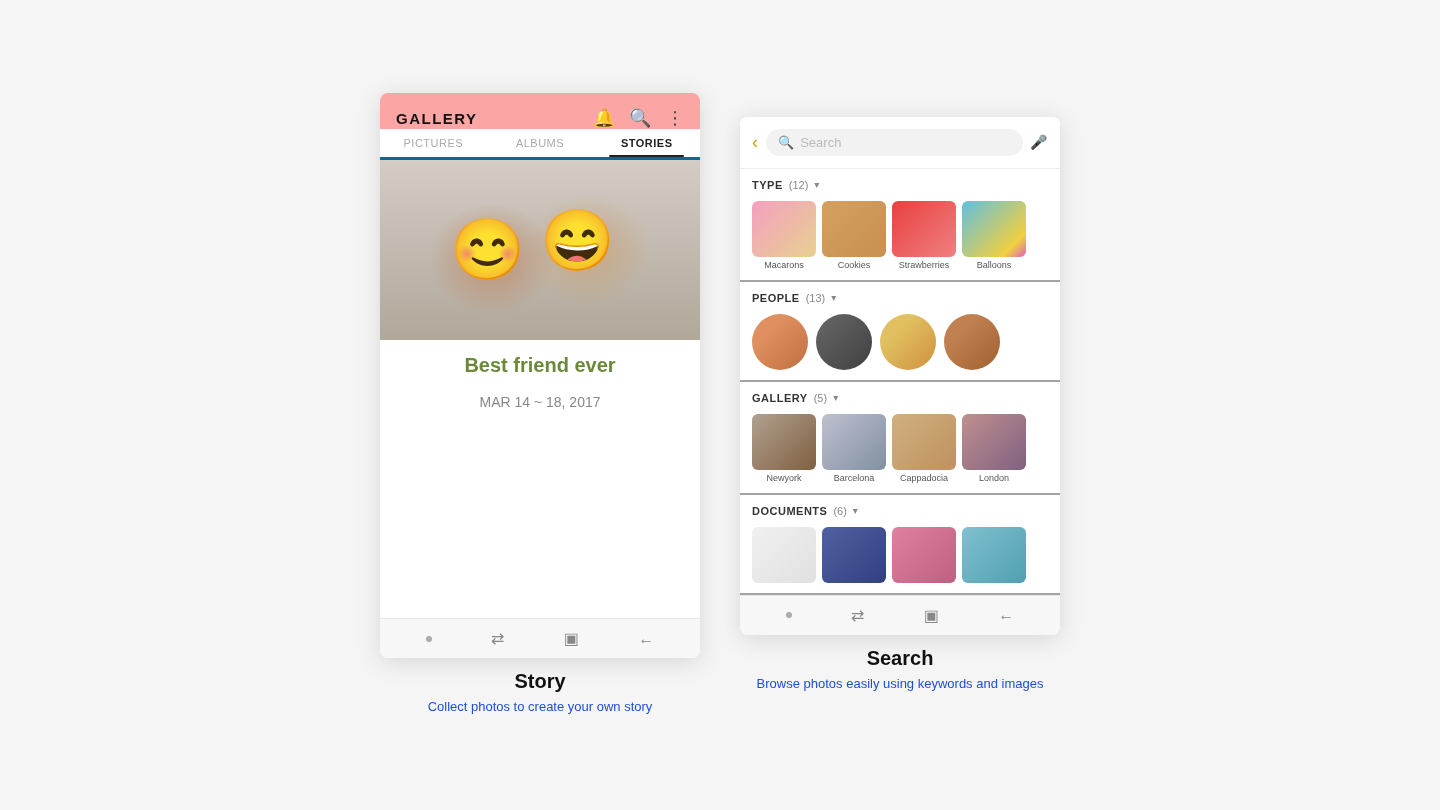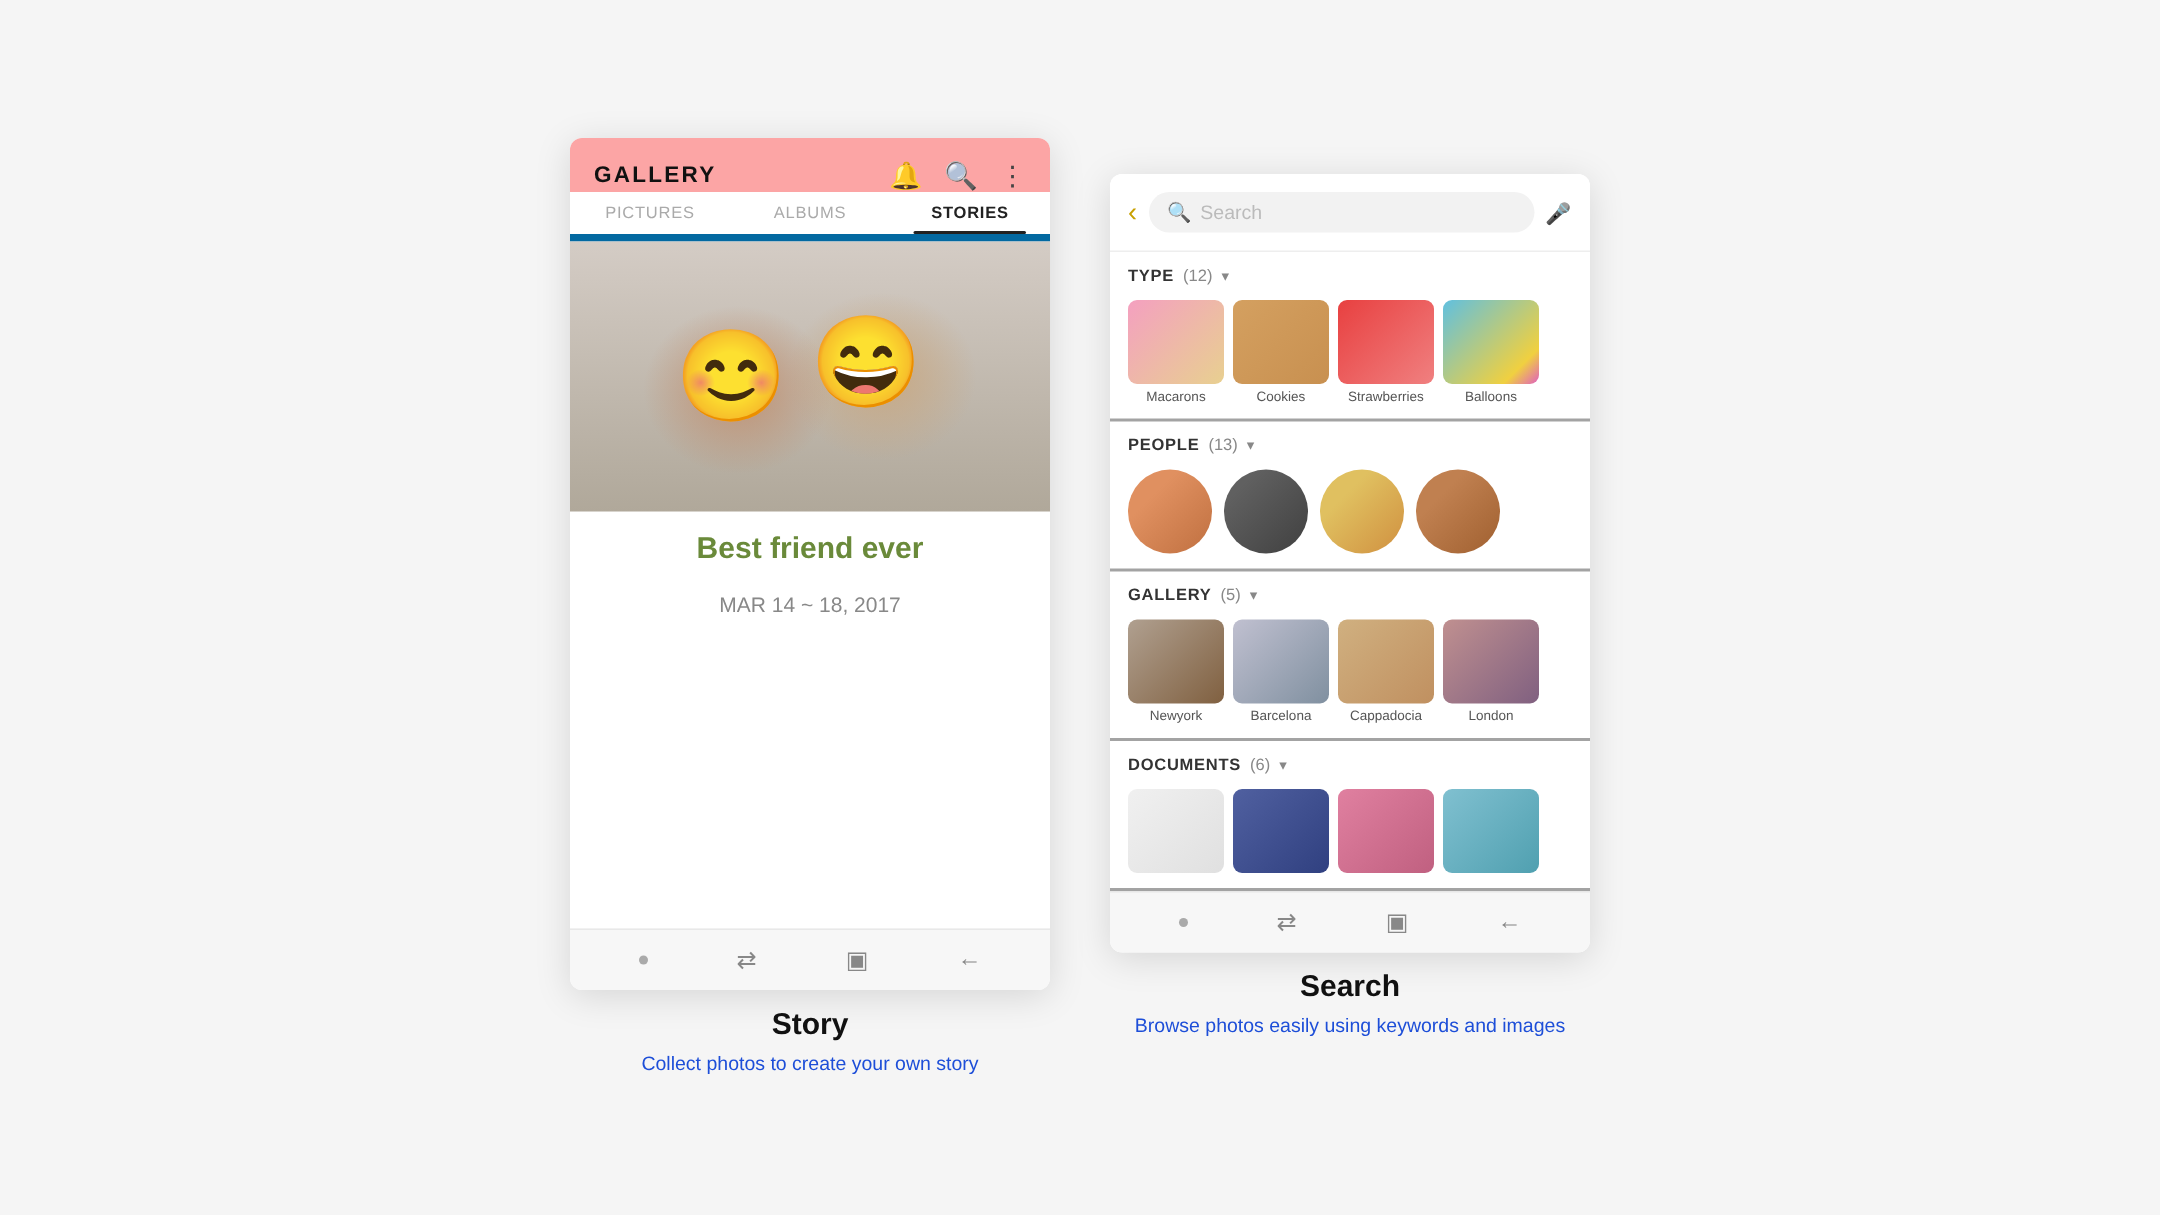--- a/index.html
+++ b/index.html
@@ -46,21 +46,21 @@
     }
     .header-icon {
       font-size: 18px;
       color: #444;
       cursor: pointer;
     }
 
     
     .tabs {
       display: flex;
-      border-bottom: 5px solid #0369a1;
+      border-bottom: 3px solid #0369a1;
       margin-top: 0;
       background: #fff;
     }
     .tab {
       flex: 1;
       text-align: center;
       padding: 8px 0;
       font-size: 11px;
       color: #aaa;
       letter-spacing: 0.5px;

